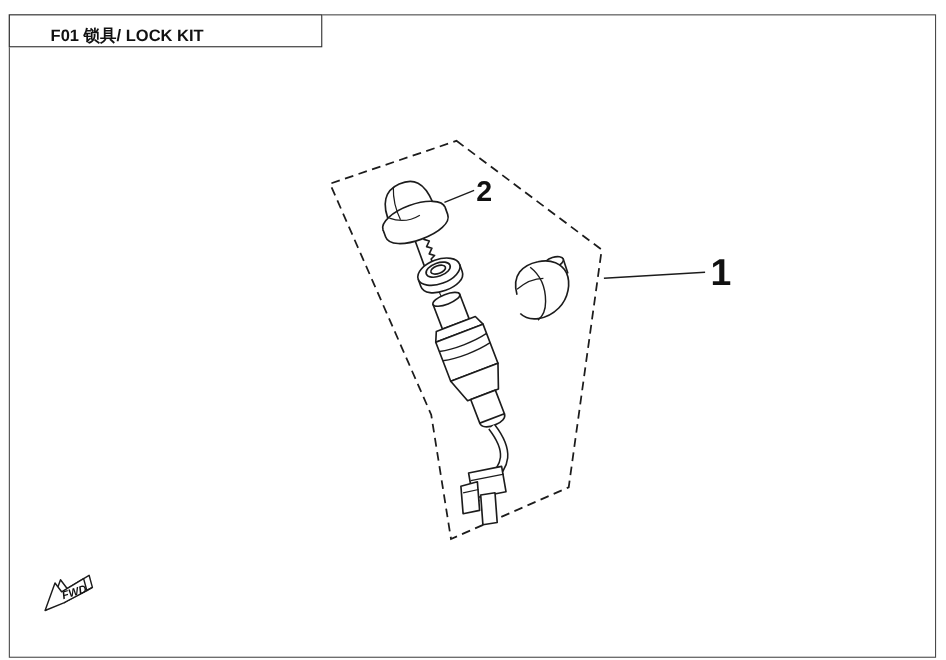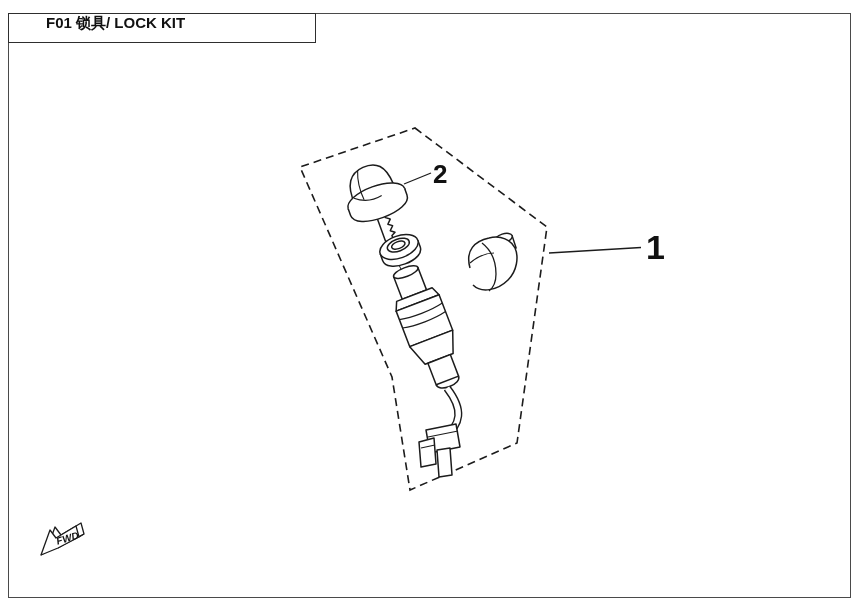--- a/index.html
+++ b/index.html
@@ -12,25 +12,25 @@
   }
   .page-border {
     position: absolute; left: 8px; top: 13px;
     width: 843px; height: 585px;
     border: 1px solid #4a4a4a;
     box-sizing: border-box;
     background: transparent;
   }
   .title-box {
     position: absolute; left: 8px; top: 13px;
-    width: 308px; height: 30px;
+    width: 285px; height: 30px;
     border: 1px solid #2e2e2e;
     background: #ffffff;
     box-sizing: border-box;
-    display: flex; align-items: flex-start;
+    display: flex; align-items: flex-end;
     z-index: 2;
   }
   .title-box .title-text {
     padding-left: 37px;
     font-size: 15px;
     font-weight: bold;
     color: #111111;
     white-space: nowrap;
   }
   svg.diagram {

